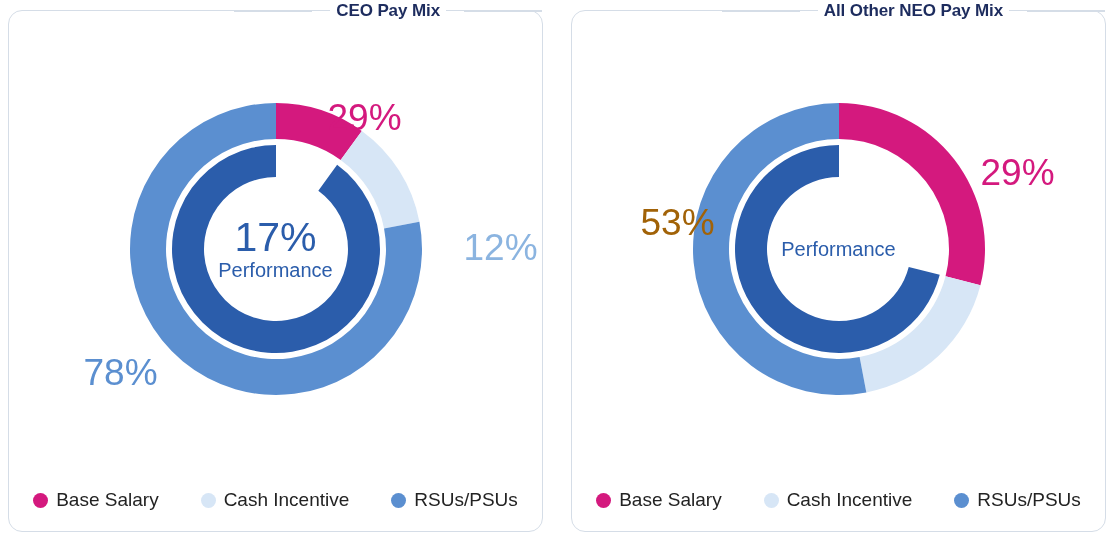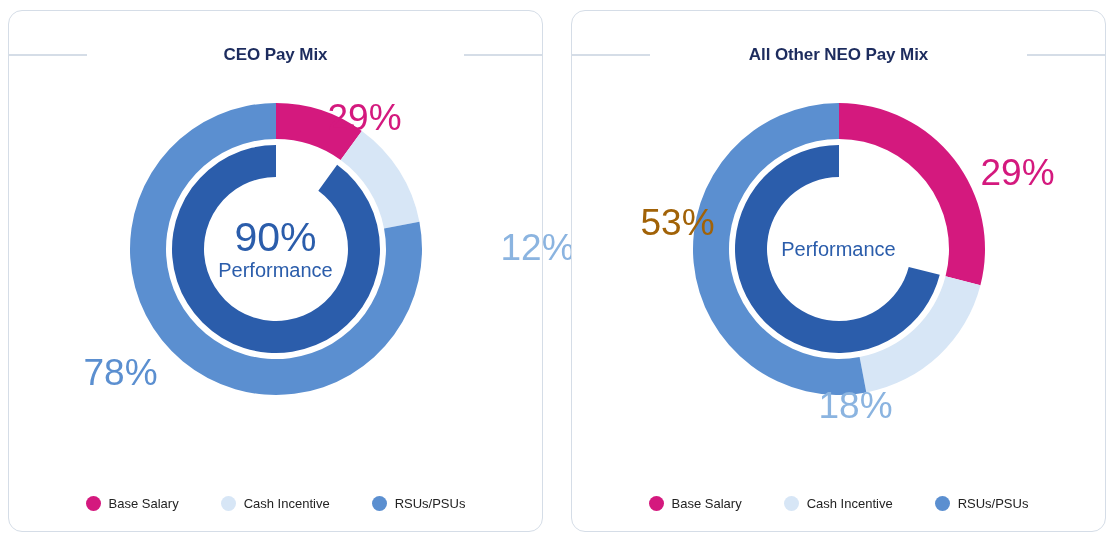--- a/index.html
+++ b/index.html
@@ -23,24 +23,23 @@
     border-radius: 14px;
     height: 522px;
   }
   .card-title-bar {
     position: absolute;
     top: -11px;
     left: 0; right: 0;
     height: 22px;
     display: flex;
     align-items: center;
-    justify-content: space-between;
-    gap: 28px;
+    justify-content: flex-end;
+    gap: 18px;
     pointer-events: none;
-    margin-top: 44px;
   }
   .title-rule {
     height: 1.5px;
     background: #d5dde7;
     flex: 0 0 auto;
   }
   .title-rule.left  { width: 78px; }
   .title-rule.right { width: 78px; }
   .card-title {
     font-size: 17px;
@@ -112,21 +111,21 @@
     display: flex;
     align-items: center;
     gap: 8px;
   }
   .legend-dot {
     width: 15px; height: 15px;
     border-radius: 50%;
     flex: 0 0 auto;
   }
   .legend-text {
-    font-size: 13px;
+    font-size: 19px;
     color: #232323;
     white-space: nowrap;
   }
 </style>
 </head>
 <body>
 
 <div id="root">
     <div class="card">
       <div class="card-title-bar">
@@ -136,25 +135,25 @@
       </div>
       <div class="chart-area">
         <div class="donut-wrap">
           <svg class="donut-svg" width="300" height="300" viewBox="0 0 300 300">
             <path d="M 150 4 A 146 146 0 0 1 235.8166468347011 31.883518821257667 L 214.65637775217203 61.008130618755786 A 110 110 0 0 0 150 40 Z" fill="#d4197e"></path>
             <path d="M 235.8166468347011 31.883518821257667 A 146 146 0 0 1 293.41393860638857 122.64232807048418 L 258.05159758015577 129.38805539557026 A 110 110 0 0 0 214.65637775217203 61.008130618755786 Z" fill="#d7e6f6"></path>
             <path d="M 293.41393860638857 122.64232807048418 A 146 146 0 1 1 149.99999999999997 4 L 149.99999999999997 40 A 110 110 0 1 0 258.05159758015577 129.38805539557026 Z" fill="#5b8fd0"></path>
             <path d="M 211.1296662384172 65.86223258500547 A 104 104 0 1 1 149.99999999999997 46 L 150 78 A 72 72 0 1 0 192.32053816505805 91.75077640500379 Z" fill="#2b5dab"></path>
           </svg>
           <div class="center-text">
-            <div class="center-pct">90%</div>
+            <div class="center-pct">17%</div>
             <div class="center-label">Performance</div>
           </div>
           <div class="seg-label" style="left: 262px; top: 50px; color: rgb(212, 25, 126);">29%</div>
-          <div class="seg-label" style="left: 398px; top: 180px; color: rgb(139, 180, 224); margin-left: 37px;">12%</div>
+          <div class="seg-label" style="left: 398px; top: 180px; color: rgb(139, 180, 224);">12%</div>
           <div class="seg-label" style="left: 18px; top: 305px; color: rgb(91, 143, 208);">78%</div>
         </div>
       </div>
       <div class="legend">
         <div class="legend-item">
           <span class="legend-dot" style="background: rgb(212, 25, 126);"></span>
           <span class="legend-text">Base Salary</span>
         </div>
         <div class="legend-item">
           <span class="legend-dot" style="background: rgb(215, 230, 246);"></span>
@@ -177,21 +176,20 @@
           <svg class="donut-svg" width="300" height="300" viewBox="0 0 300 300">
             <path d="M 150 4 A 146 146 0 0 1 291.41314152478014 186.30872352606877 L 256.5441477241494 177.355887588134 A 110 110 0 0 0 150 40 Z" fill="#d4197e"></path>
             <path d="M 291.41314152478014 186.30872352606877 A 146 146 0 0 1 177.35767192951585 293.41393860638857 L 170.61194460442974 258.05159758015577 A 110 110 0 0 0 256.5441477241494 177.355887588134 Z" fill="#d7e6f6"></path>
             <path d="M 177.35767192951585 293.41393860638857 A 146 146 0 1 1 149.99999999999997 4 L 149.99999999999997 40 A 110 110 0 1 0 170.61194460442974 258.05159758015577 Z" fill="#5b8fd0"></path>
             <path d="M 250.73264875737763 175.86374826514492 A 104 104 0 1 1 149.99999999999997 46 L 150 78 A 72 72 0 1 0 219.73798760126144 167.90567187586956 Z" fill="#2b5dab"></path>
           </svg>
           <div class="center-text">
             <div class="center-label">Performance</div>
           </div>
           <div class="seg-label" style="left: 352px; top: 105px; color: rgb(212, 25, 126);">29%</div>
-          <div class="seg-label" style="left: 190px; top: 338px; color: rgb(139, 180, 224);">18%</div>
           <div class="seg-label" style="left: 12px; top: 155px; color: #a16207;">53%</div>
         </div>
       </div>
       <div class="legend">
         <div class="legend-item">
           <span class="legend-dot" style="background: rgb(212, 25, 126);"></span>
           <span class="legend-text">Base Salary</span>
         </div>
         <div class="legend-item">
           <span class="legend-dot" style="background: rgb(215, 230, 246);"></span>

